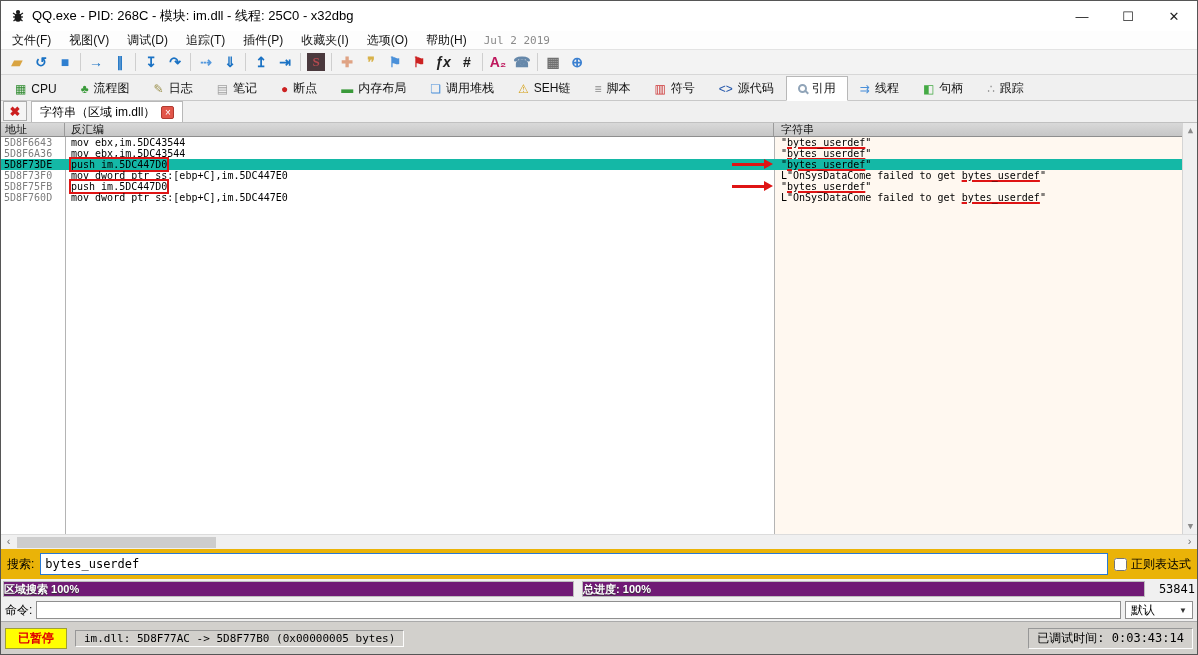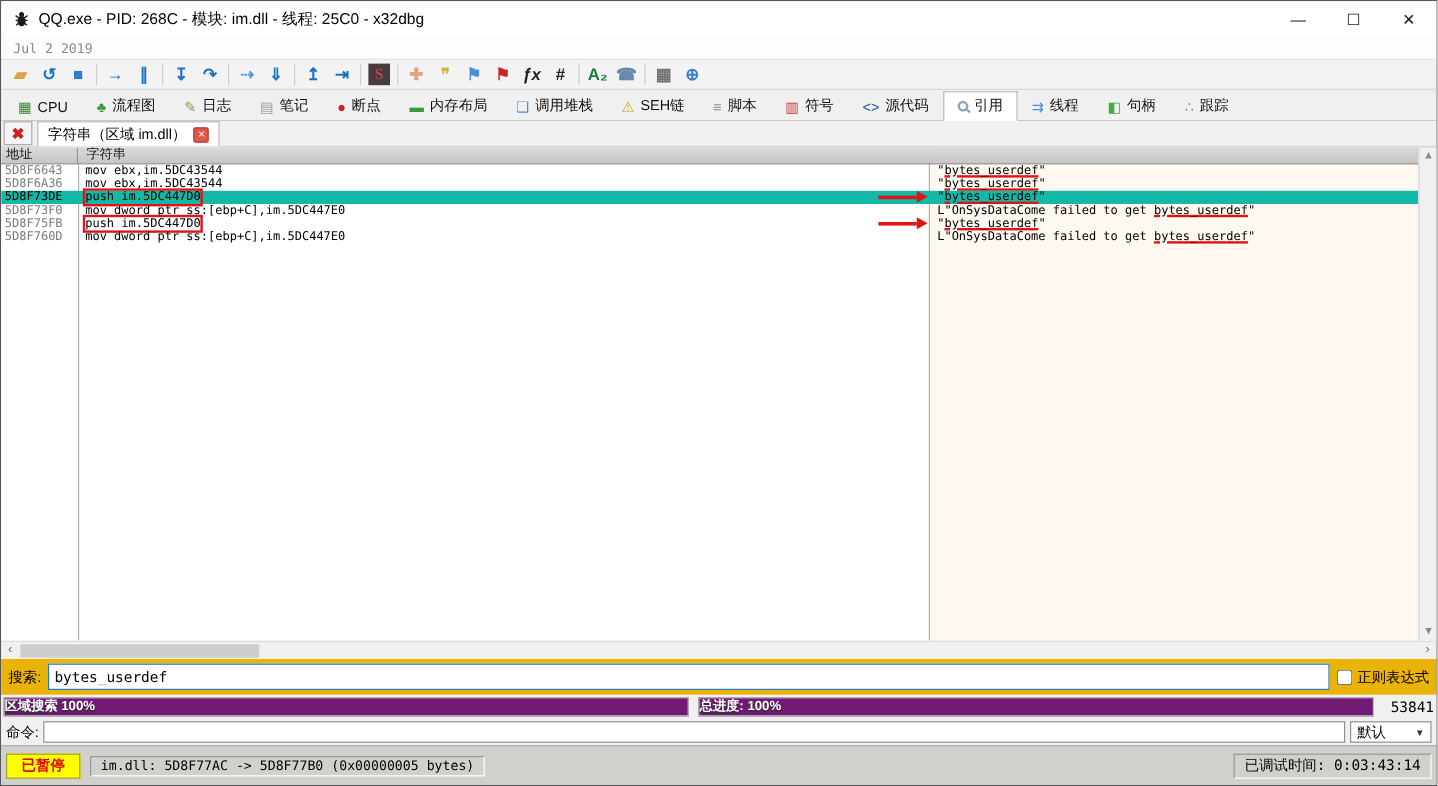--- a/index.html
+++ b/index.html
@@ -120,20 +120,30 @@
     </span>
     <span class="title-text">QQ.exe - PID: 268C - 模块: im.dll - 线程: 25C0 - x32dbg</span>
     <div class="win-controls">
       <div class="win-btn">—</div>
       <div class="win-btn">☐</div>
       <div class="win-btn">✕</div>
     </div>
   </div>
 
   <div class="menubar">
+    <span id="menu-items" style="display:flex;height:100%">
+        <span class="menu-item">文件(F)</span>
+        <span class="menu-item">视图(V)</span>
+        <span class="menu-item">调试(D)</span>
+        <span class="menu-item">追踪(T)</span>
+        <span class="menu-item">插件(P)</span>
+        <span class="menu-item">收藏夹(I)</span>
+        <span class="menu-item">选项(O)</span>
+        <span class="menu-item">帮助(H)</span>
+      </span>
     <span class="build-date">Jul 2 2019</span>
   </div>
 
   <div class="toolbar" id="toolbar">
       <span class="tb-icon" style="color: rgb(217, 164, 65);">▰</span>
       <span class="tb-icon" style="color: rgb(26, 114, 196);">↺</span>
       <span class="tb-icon" style="color: rgb(47, 127, 208);">■</span>
       <span class="tb-sep"></span>
       <span class="tb-icon" style="color: rgb(26, 114, 196);">→</span>
       <span class="tb-icon" style="color: rgb(26, 114, 196);">∥</span>
@@ -151,21 +161,21 @@
         <span class="tb-s-badge">S</span>
       </span>
       <span class="tb-sep"></span>
       <span class="tb-icon" style="color: rgb(223, 163, 132);">✚</span>
       <span class="tb-icon" style="color: rgb(216, 178, 74);">❞</span>
       <span class="tb-icon" style="color: rgb(74, 144, 217);">⚑</span>
       <span class="tb-icon" style="color: rgb(204, 34, 34);">⚑</span>
       <span class="tb-icon" style="color: rgb(34, 34, 34); font-style: italic;">ƒx</span>
       <span class="tb-icon" style="color: rgb(34, 34, 34);">#</span>
       <span class="tb-sep"></span>
-      <span class="tb-icon" style="color: #15803d;">A₂</span>
+      <span class="tb-icon" style="color: #be185d;">A₂</span>
       <span class="tb-icon" style="color: rgb(102, 136, 170);">☎</span>
       <span class="tb-sep"></span>
       <span class="tb-icon" style="color: rgb(112, 112, 112);">▦</span>
       <span class="tb-icon" style="color: rgb(58, 127, 208);">⊕</span>
     </div>
 
   <div class="tabbar" id="tabbar">
       <div class="tab">
         <span class="ticon" style="color: rgb(46, 139, 46);">▦</span>
         <span>CPU</span>
@@ -235,20 +245,21 @@
       <span class="doc-tab-close">×</span>
     </div>
   </div>
 
   <div class="table-area">
     <div class="strings-col-bg"></div>
     <div class="col-div" style="left:64px"></div>
     <div class="col-div" style="left:773px"></div>
     <div class="thead">
       <div class="th th-addr">地址</div>
+      <div class="th th-dis">反汇编</div>
       <div class="th th-str">字符串</div>
     </div>
     <div class="rows" id="rows">
         <div class="trow">
           <div class="c-addr">5D8F6643</div>
           <div class="c-dis"><span>mov ebx,im.5DC43544</span></div>
           <div class="c-str"><span>"</span><span class="u">bytes_userdef</span><span>"</span></div>
         </div>
         <div class="trow">
           <div class="c-addr">5D8F6A36</div>

